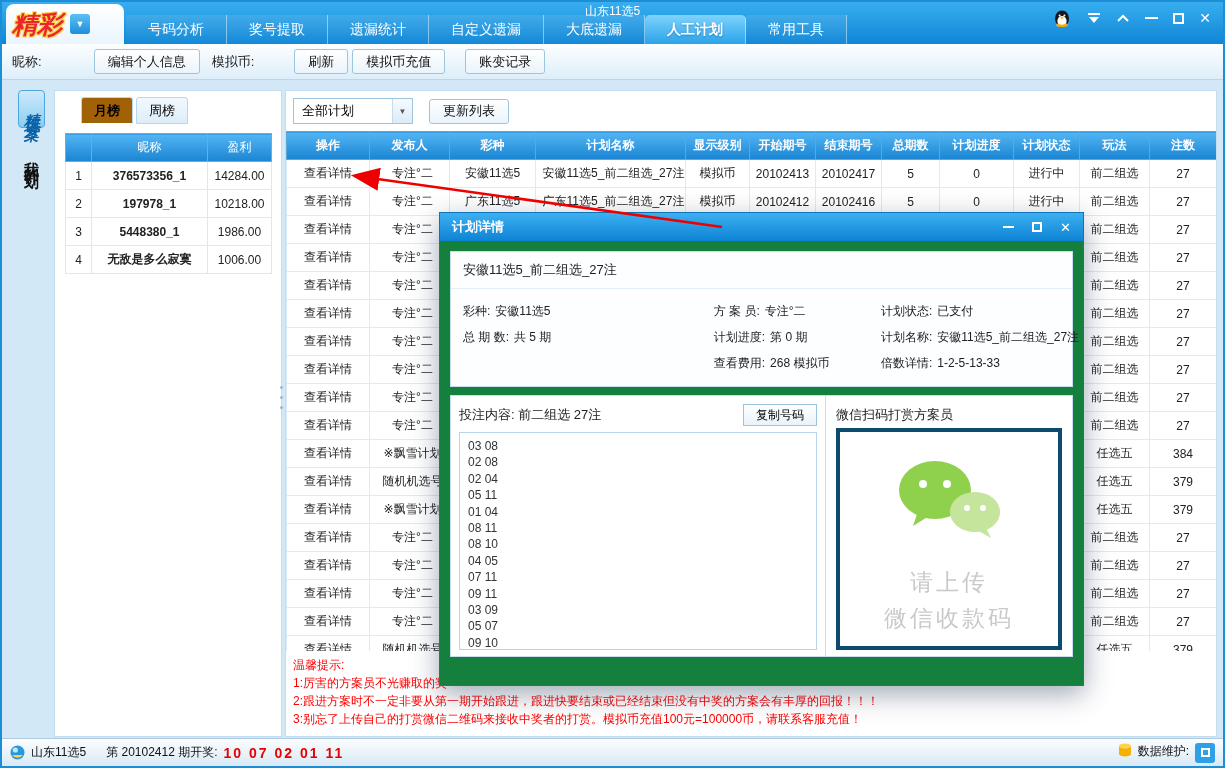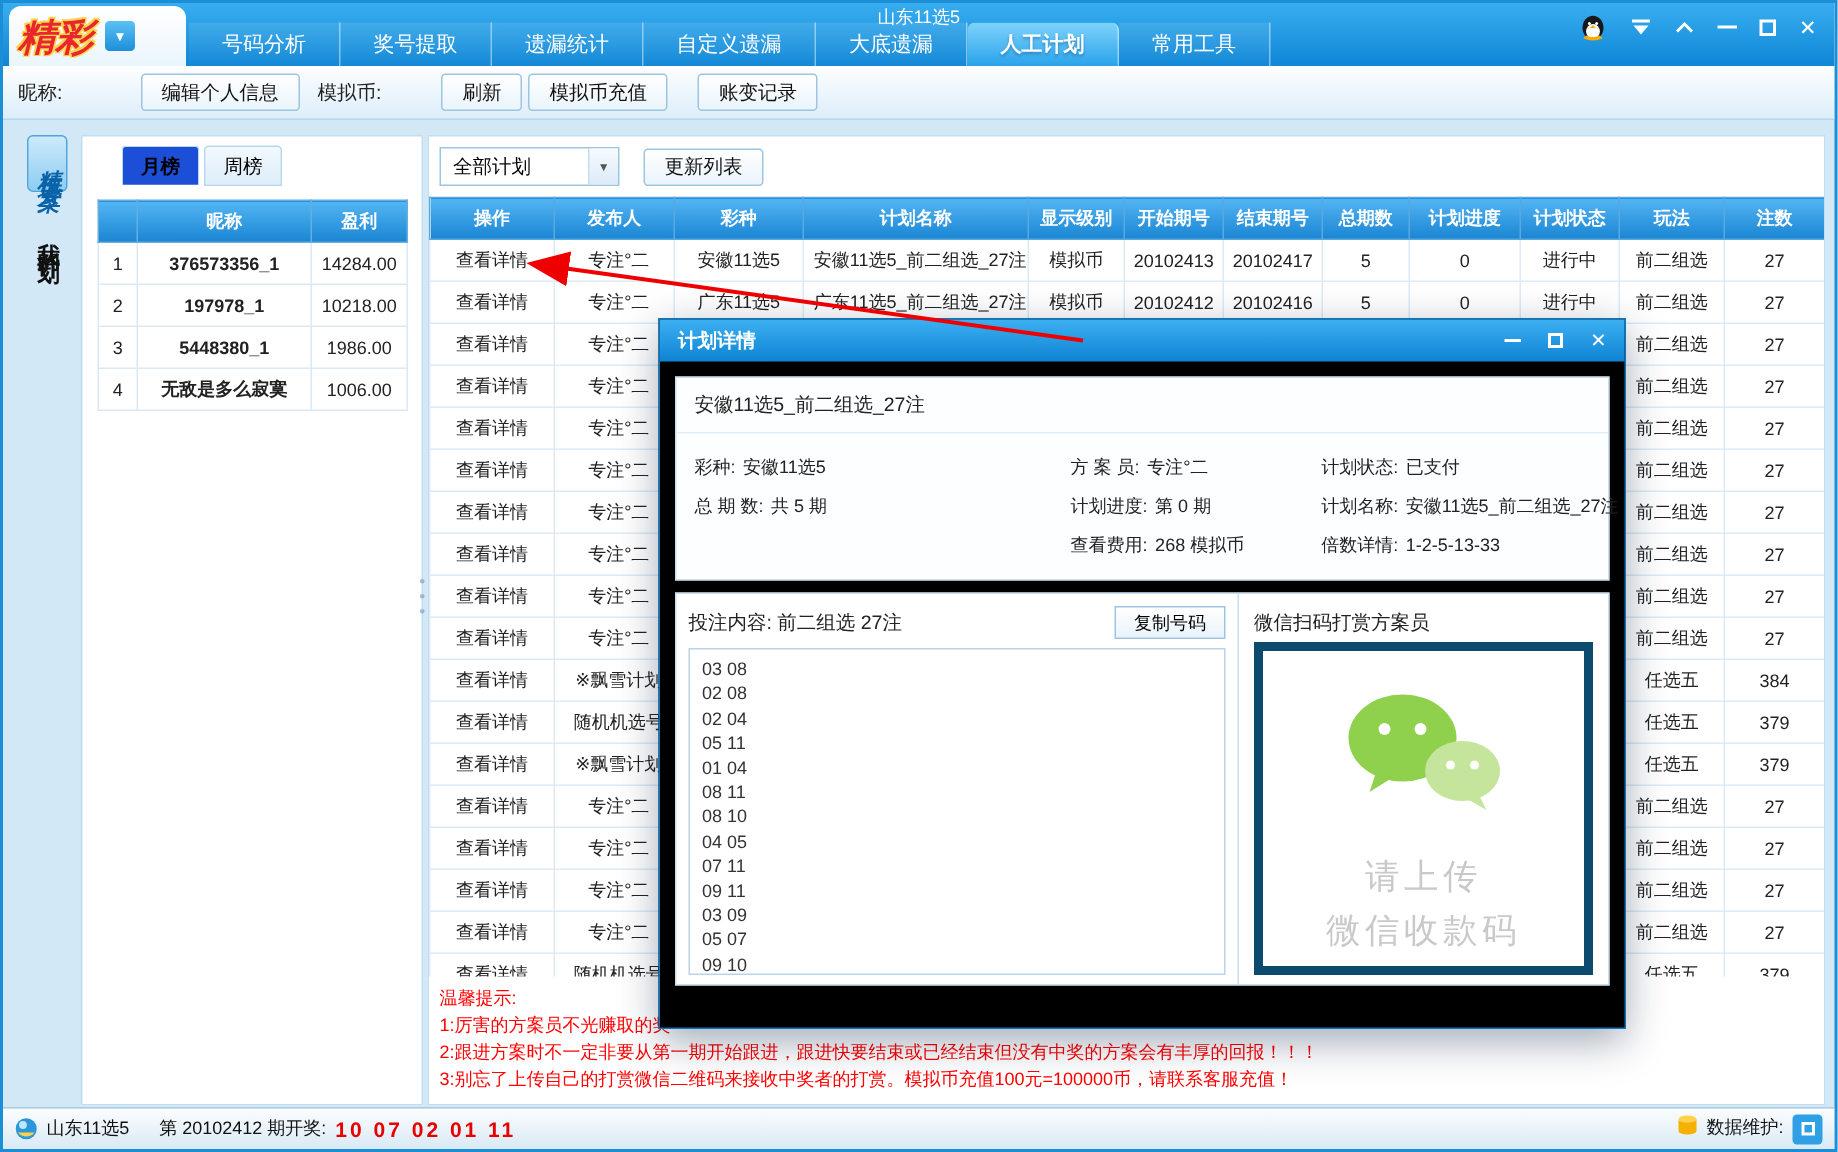--- a/index.html
+++ b/index.html
@@ -50,25 +50,25 @@
   .side-item.active { background:linear-gradient(#cdeafb,#8ccdf2); border:1px solid #4ea6dc;
     border-radius:4px; color:#0a62a8; font-style:italic; }
   .side-item.plain { color:#111; }
   
   .rank-panel { position:absolute; left:52px; top:88px; width:228px; height:647px;
     background:#fff; border:1px solid #c2dcf0; z-index:3; }
   .rank-tabs { display:flex; gap:3px; padding:6px 0 0 26px; }
   .rank-tab { width:52px; height:27px; display:flex; align-items:center; justify-content:center;
     border:1px solid #b9d7ec; font-size:13px; cursor:pointer; border-radius:3px 3px 0 0;
     background:linear-gradient(#f2f9fe,#ddedf9); }
-  .rank-tab.active { background:#1d4ed8; border-bottom-color:#fff; font-weight:bold; }
+  .rank-tab.active { background:#a16207; border-bottom-color:#fff; font-weight:bold; }
   table.rank { border-collapse:collapse; margin:9px 10px 0 10px; width:206px;
     font-size:12px; table-layout:fixed; }
   table.rank th { height:28px; background:linear-gradient(#53b5f3,#1a85d3); color:#fff;
-    font-weight:bold; border:1px solid #66aede; }
+    font-weight:normal; border:1px solid #66aede; }
   table.rank td { height:28px; border:1px solid #d9e9f6; text-align:center; color:#222;
     overflow:hidden; white-space:nowrap; }
   td.rk-name { color:#e60000; font-weight:bold; cursor:pointer; }
   
   .splitter { position:absolute; left:276px; top:352px; width:6px; height:86px;
     display:flex; flex-direction:column; align-items:center; justify-content:center; gap:7px;
     cursor:col-resize; z-index:3; }
   .splitter i { width:3px; height:3px; border-radius:50%; background:#98b8cf; }
   
   .main-panel { position:absolute; left:283px; top:88px; width:932px; height:647px;
@@ -85,21 +85,21 @@
   table.plans th { height:28px; background:linear-gradient(#53b5f3,#1a85d3); color:#fff;
     font-weight:bold; border:1px solid #5aa9dd; overflow:hidden; white-space:nowrap; }
   table.plans td { height:28px; border:1px solid #dcebf7; text-align:center; color:#222;
     overflow:hidden; white-space:nowrap; }
   td.c-action { color:#c8790f; cursor:pointer; }
   td.c-status { color:#ff7300; }
   td.c-left { text-align:left; padding-left:6px; }
   .tips { padding:5px 7px 0 7px; color:#ff0000; font-size:12px; line-height:18px; }
   
   .modal { position:absolute; left:437px; top:210px; width:645px; height:474px;
-    background:#000000; border:1px solid #0d74ba; box-shadow:0 8px 26px rgba(0,30,60,.38); z-index:50; }
+    background:#15803d; border:1px solid #0d74ba; box-shadow:0 8px 26px rgba(0,30,60,.38); z-index:50; }
   .modal-titlebar { height:28px; background:linear-gradient(#3cb0f1,#0e83d4);
     display:flex; align-items:center; padding:0 12px; }
   .modal-title { color:#fff; font-weight:bold; font-size:13px; flex:1; }
   .modal-controls { display:flex; gap:18px; color:#fff; align-items:center; }
   .mc-minus { width:11px; height:2px; background:#fff; cursor:pointer; }
   .mc-square { width:10px; height:10px; border:2px solid #fff; cursor:pointer; }
   .mc-x { font-size:13px; font-weight:bold; cursor:pointer; }
   .modal-body { padding:10px; height:446px; }
   .info-box { border:1px solid #c9def0; background:#fdfeff; }
   .info-title { padding:9px 12px; font-size:13px; color:#222; border-bottom:1px solid #e2edf7; }
@@ -112,21 +112,21 @@
     border-right:1px solid #c9def0; }
   .bet-left-header { display:flex; align-items:center; justify-content:space-between;
     height:26px; font-size:13px; color:#222; }
   .copy-btn { height:22px; padding:0 12px; border:1px solid #9ec5e0;
     background:linear-gradient(#ffffff,#e9f3fb); font-size:12px; cursor:pointer;
     display:flex; align-items:center; }
   .numbers-box { flex:1; margin-top:4px; border:1px solid #b9d4e8; overflow:hidden;
     padding:5px 8px; font-size:12px; line-height:16.4px; color:#333; background:#fff; }
   .bet-right { flex:1; padding:6px 10px; display:flex; flex-direction:column; }
   .bet-right-header { height:26px; font-size:13px; display:flex; align-items:center; color:#222; }
-  .wechat-box { flex:1; margin-top:0; border:6px solid #0c4a6e; background:#fff;
+  .wechat-box { flex:1; margin-top:0; border:4px solid #0c4a6e; background:#fff;
     display:flex; flex-direction:column; align-items:center; }
   .wechat-hint { color:#c9c9c9; font-size:23px; letter-spacing:3px; line-height:36px; text-align:center; }
   
   .statusbar { position:absolute; left:0; bottom:0; width:1221px; height:28px;
     background:linear-gradient(#fbfdfe,#d9e9f5); border-top:1px solid #aecbe0;
     display:flex; align-items:center; padding:0 8px; font-size:12px; color:#111; gap:6px; z-index:6; }
   .draw-numbers { color:#e60000; font-weight:bold; font-size:14px; letter-spacing:2px; }
   .sb-right { margin-left:auto; display:flex; align-items:flex-start; gap:6px; }
   .tray-icon { width:20px; height:20px; border-radius:3px; background:#2f9fe6;
     display:flex; align-items:center; justify-content:center; cursor:pointer; }

